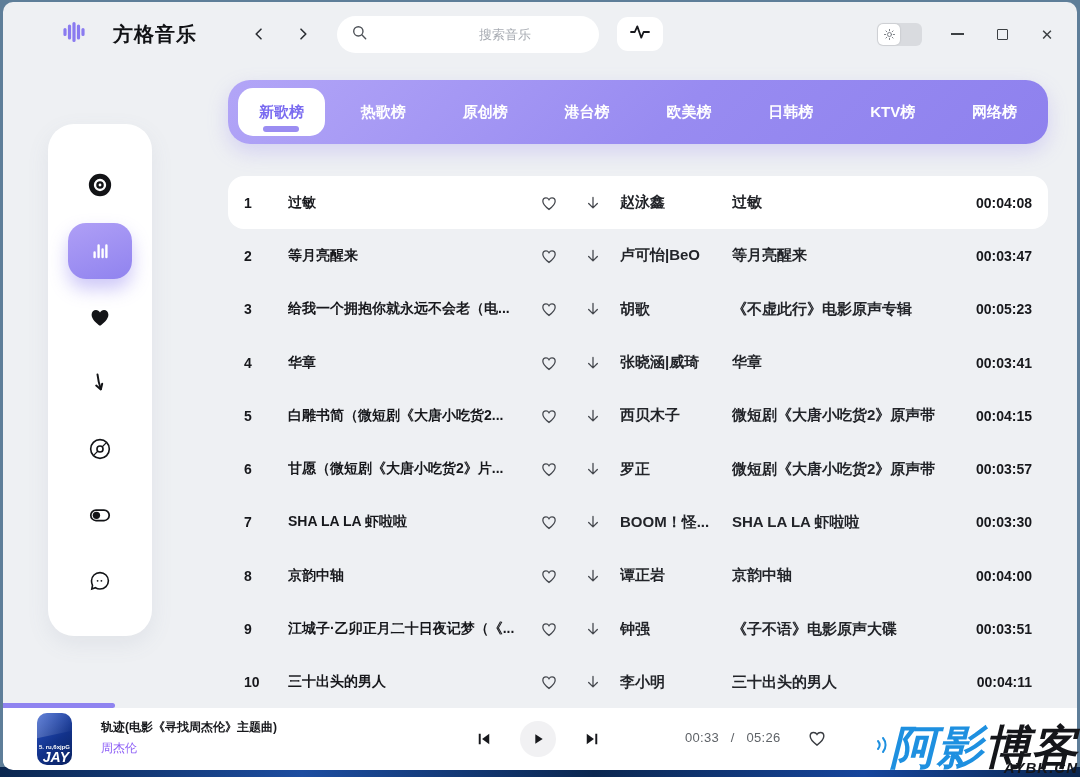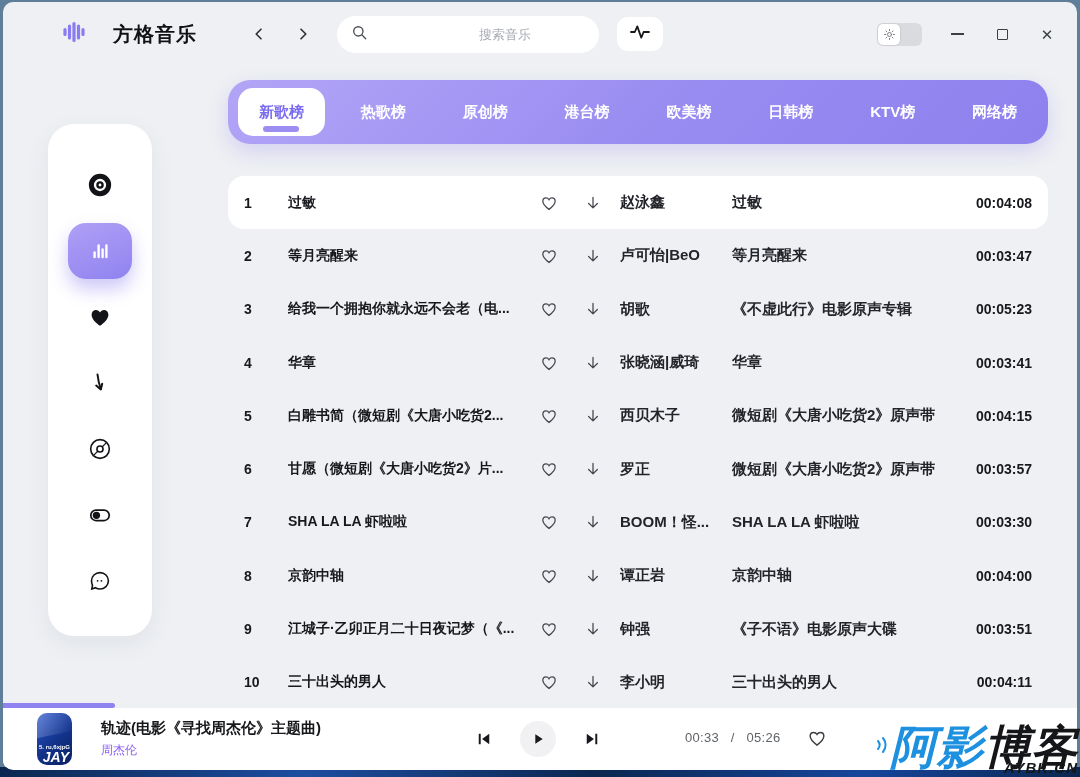--- a/index.html
+++ b/index.html
@@ -71,21 +71,21 @@
   .player { position:absolute; left:0; right:0; bottom:0; height:62px; background:#fff; z-index:5; }
   .progress-track { position:absolute; left:0; top:-5px; width:112px; height:5px;
     background:#8f83f0; border-radius:0 3px 3px 0; }
   .album { position:absolute; left:34px; top:5px; width:35px; height:52px; border-radius:10px;
     background:linear-gradient(140deg,#2d57cb 0%,#12328a 55%,#0a2260 100%); overflow:hidden; }
   .album::after { content:""; position:absolute; left:-8px; top:-12px; width:42px; height:34px;
     background:linear-gradient(120deg,rgba(255,255,255,.35),rgba(255,255,255,0)); transform:rotate(-12deg); }
   .album .jay { position:absolute; right:3px; bottom:0; color:#fff; font-weight:800; font-style:italic; font-size:14px; }
   .album .tiny { position:absolute; left:2px; bottom:15px; color:#fff; font-size:6px; font-weight:700; }
   .song-info { position:absolute; left:98px; top:11px; }
-  .song-title { font-size:15px; font-weight:700; color:#17181c; }
+  .song-title { font-size:12px; font-weight:700; color:#17181c; }
   .song-artist { font-size:12px; color:#8b5cf6; margin-top:4px; }
   .controls { position:absolute; left:472px; top:0; height:62px; display:flex; align-items:center; gap:27px; }
   .ctl { display:flex; align-items:center; justify-content:center; cursor:pointer; }
   .play-btn { width:36px; height:36px; border-radius:50%; background:#f1f1f3; }
   .time { position:absolute; left:682px; top:22px; font-size:13px; color:#5f6368; letter-spacing:.3px; }
   .player-heart { position:absolute; left:804px; top:20px; cursor:pointer; }
 
   
   .wm { position:absolute; right:2px; bottom:4px; z-index:9; font-style:italic; font-weight:900;
     display:flex; align-items:flex-end; }

